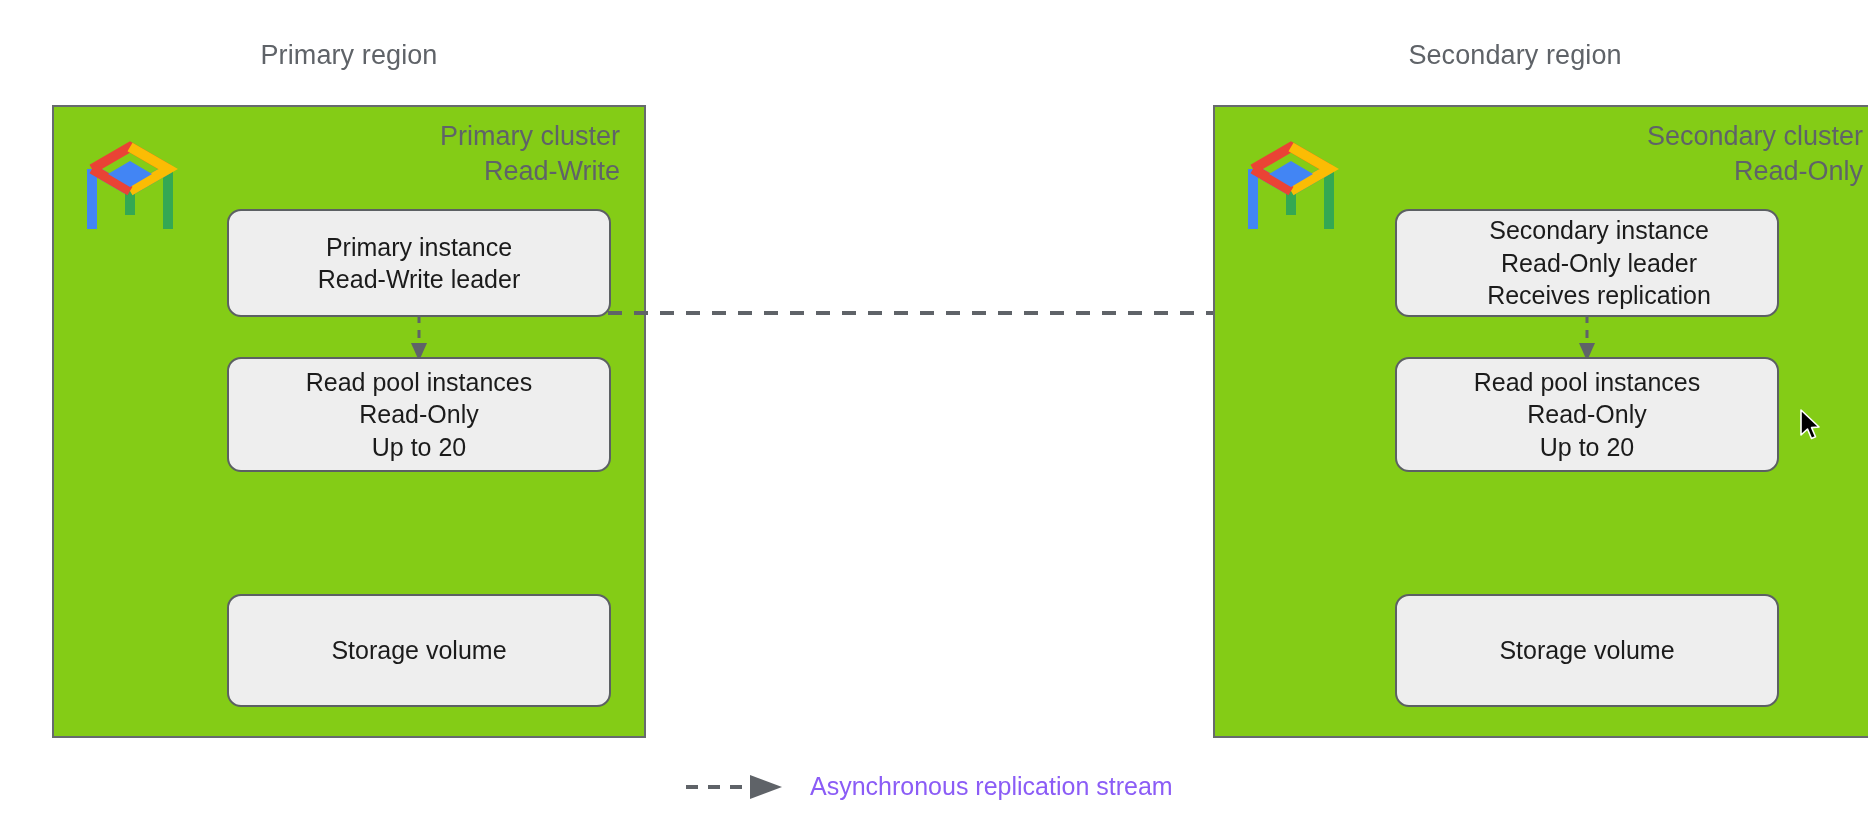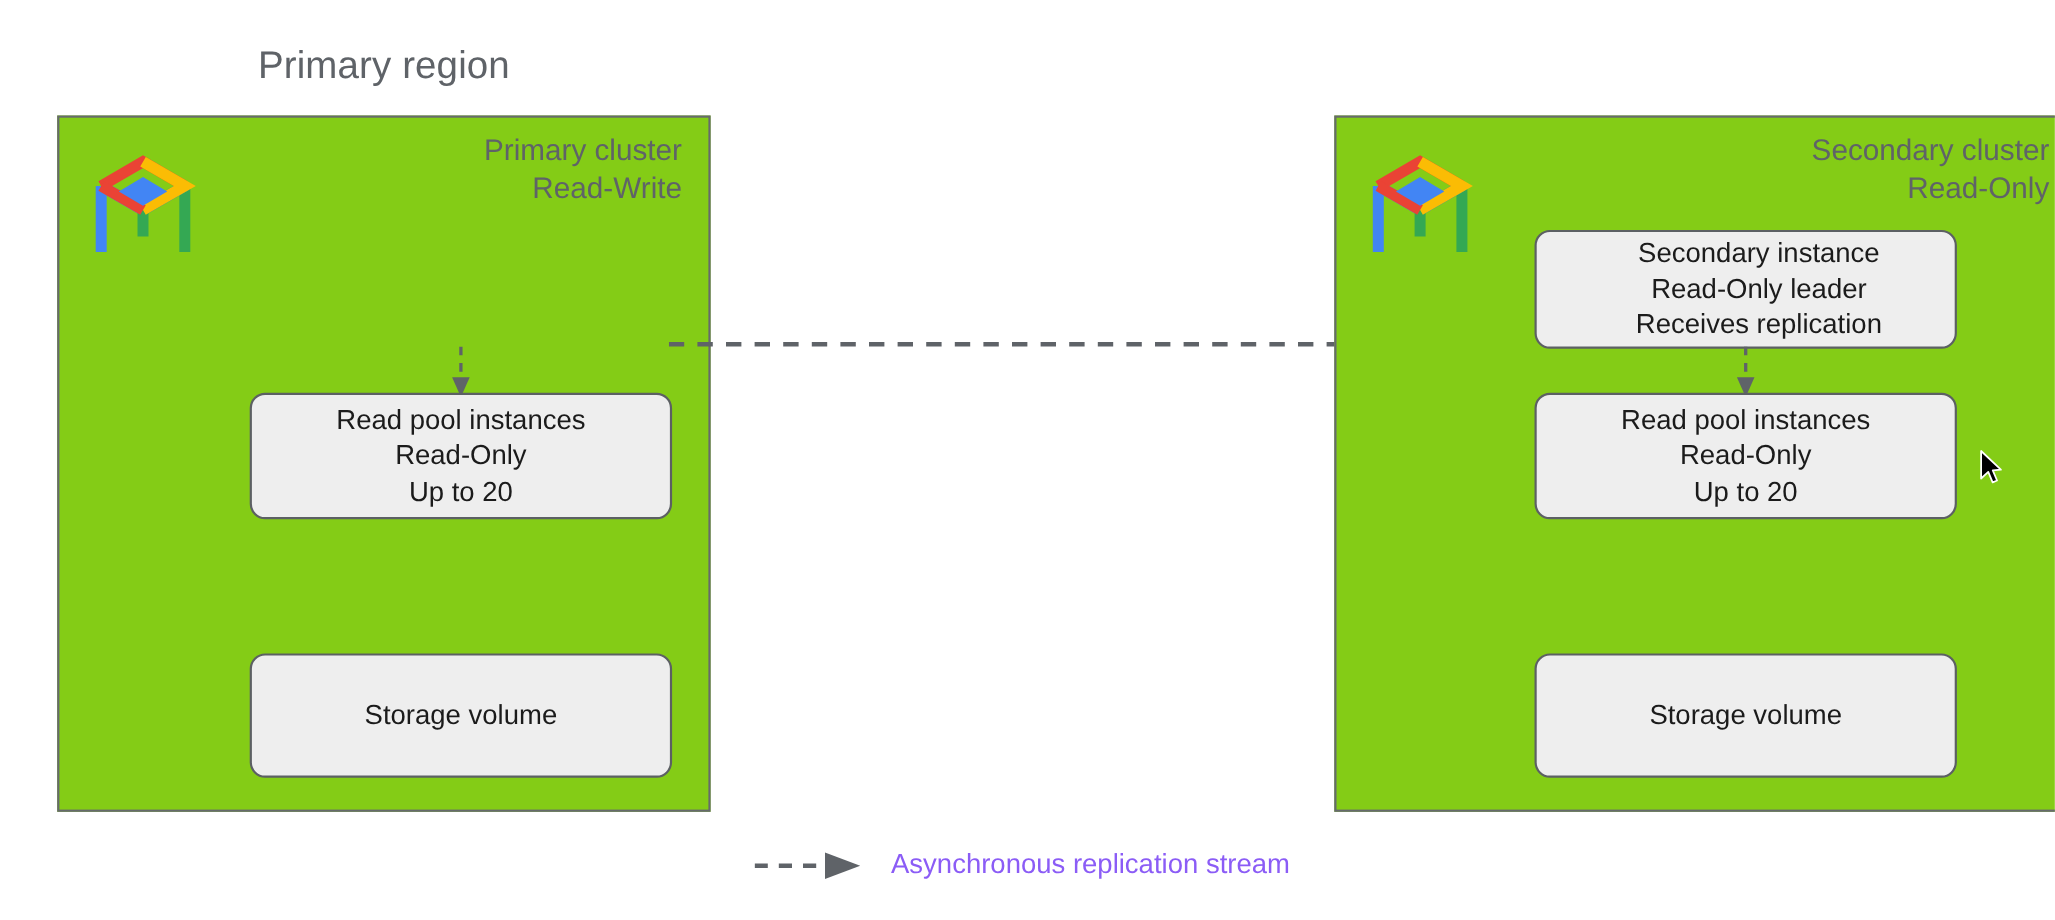--- a/index.html
+++ b/index.html
@@ -16,21 +16,21 @@
   }
   #stage {
     position: absolute;
     left: 0; top: 0;
     width: 1868px;
     height: 836px;
   }
   
   .region-caption {
     position: absolute;
-    font-size: 35px;
+    font-size: 27px;
     color: #5f6368;
     white-space: nowrap;
     text-align: center;
     letter-spacing: 0.1px;
   }
   #primary-region-caption  { left: 52px;   top: 40px; width: 594px; }
   #secondary-region-caption{ left: 1213px; top: 40px; width: 604px; }
 
   
   .cluster-panel {
@@ -149,38 +149,41 @@
       <path d="M16 40 L54 18 L92 40" stroke="#EA4335" stroke-width="10" fill="none" stroke-linejoin="miter"></path>
       <path d="M54 18 L92 40 L54 62" stroke="#FBBC04" stroke-width="10" fill="none" stroke-linejoin="miter"></path>
       <path d="M16 40 L54 62" stroke="#EA4335" stroke-width="10" fill="none"></path>
 
       <path d="M54 32 L76 45 L54 58 L32 45 Z" fill="#4285F4"></path>
     </svg>
 
     <div class="cluster-title">Primary cluster
 Read-Write</div>
 
+    <div id="primary-instance-box" class="node-box">Primary instance
+Read-Write leader</div>
 
     <svg id="primary-v-connector" class="v-connector" viewBox="0 0 20 46">
       <line x1="10" y1="0" x2="10" y2="30" stroke="#5f6368" stroke-width="3" stroke-dasharray="8,7"></line>
       <polygon points="10,46 2,28 18,28" fill="#5f6368"></polygon>
     </svg>
 
     <div id="primary-readpool-box" class="node-box">Read pool instances
 Read-Only
 Up to 20</div>
 
     <div id="primary-storage-box" class="node-box">Storage volume</div>
   </div>
 
   <svg id="replication-arrow" viewBox="0 0 790 34">
     <line x1="0" y1="17" x2="762" y2="17" stroke="#5f6368" stroke-width="4" stroke-dasharray="14,12"></line>
     <polygon points="790,17 758,3 758,31" fill="#5f6368"></polygon>
   </svg>
 
+  <div id="secondary-region-caption" class="region-caption">Secondary region</div>
 
   <div id="secondary-cluster-panel" class="cluster-panel">
 
     <svg class="alloydb-logo" viewBox="0 0 108 108">
       <path d="M16 40 L16 100" stroke="#4285F4" stroke-width="10" fill="none" stroke-linecap="butt"></path>
       <path d="M92 40 L92 100" stroke="#34A853" stroke-width="10" fill="none" stroke-linecap="butt"></path>
       <path d="M16 40 L54 62 L92 40" stroke="#4285F4" stroke-width="10" fill="none" stroke-linejoin="miter"></path>
       <path d="M54 62 L92 40" stroke="#34A853" stroke-width="10" fill="none"></path>
       <path d="M54 62 L54 86" stroke="#34A853" stroke-width="10" fill="none"></path>
       <path d="M16 40 L54 18 L92 40" stroke="#EA4335" stroke-width="10" fill="none" stroke-linejoin="miter"></path>

